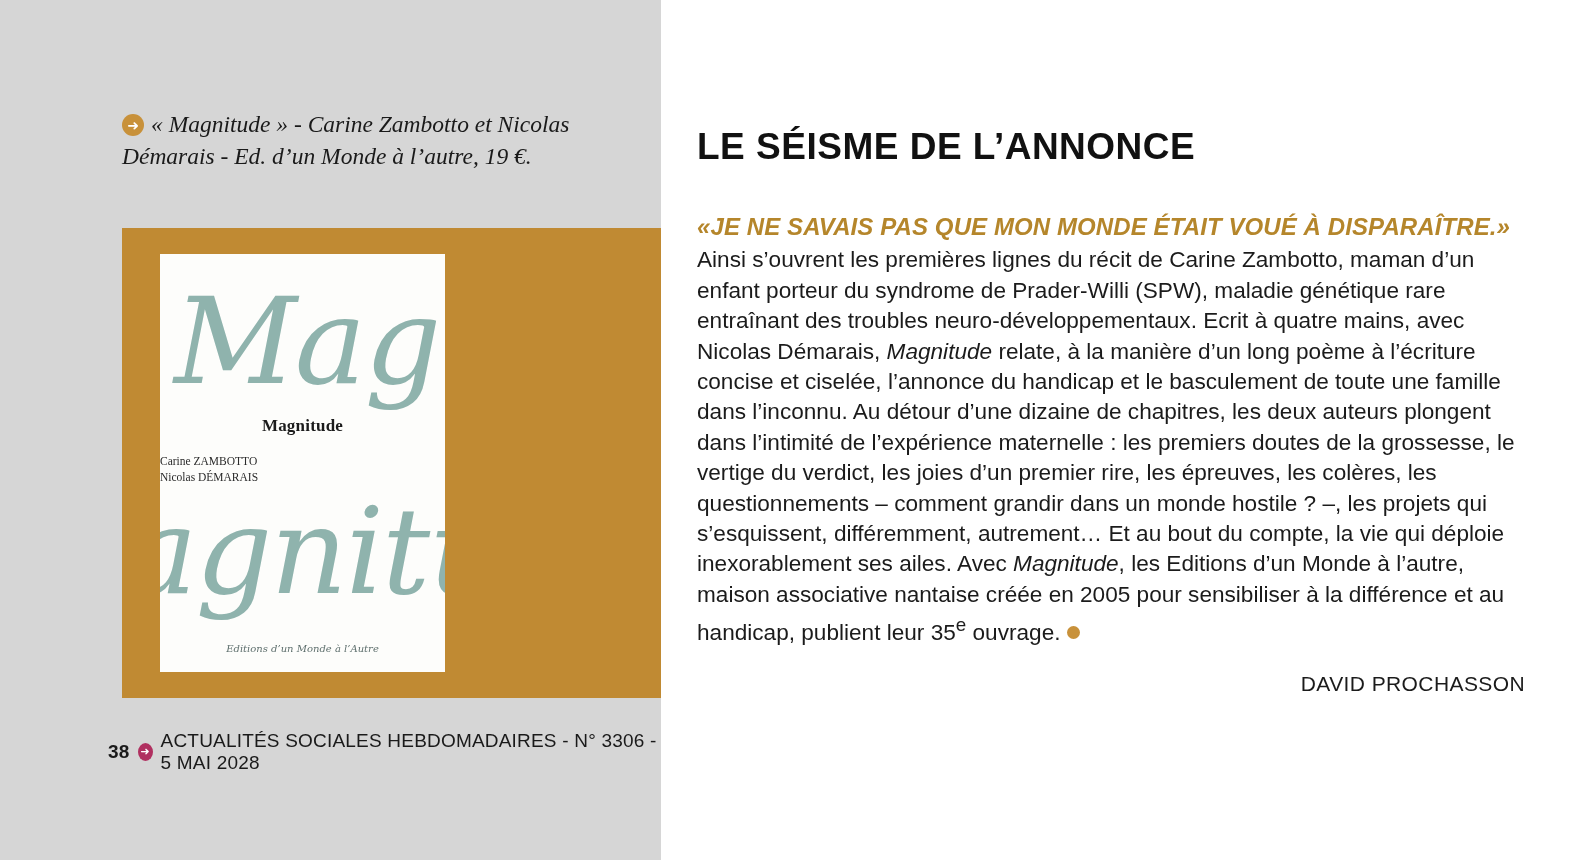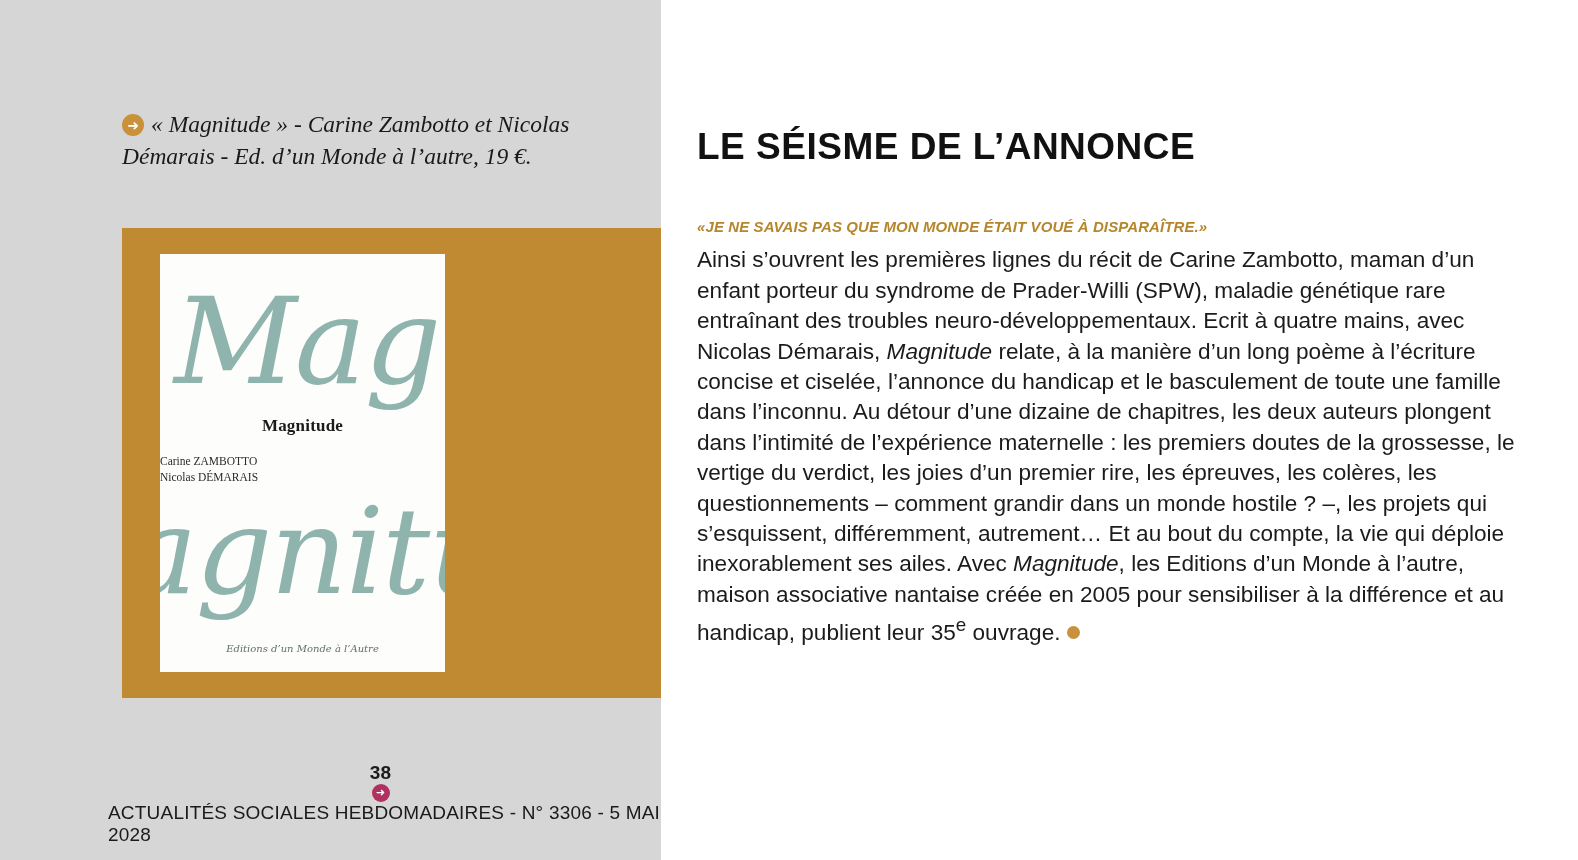--- a/index.html
+++ b/index.html
@@ -121,28 +121,27 @@
     font-family: "DejaVu Serif", serif;
     font-style: italic;
     font-size: 10px;
     color: #5e6f6d;
     margin-top: 41px;
   }
   
   .footer {
     position: absolute;
     left: 108px;
-    top: 762px;
+    top: 730px;
     display: flex;
     align-items: center;
     font-family: "Liberation Sans", sans-serif;
     font-size: 19px;
     letter-spacing: 0.2px;
     color: #1a1a1a;
-    flex-direction: column;
   }
   .footer-page {
     font-weight: bold;
     margin-right: 8px;
   }
   .footer-arrow {
     display: inline-block;
     width: 18px;
     height: 18px;
     border-radius: 50%;
@@ -192,21 +191,21 @@
     font-family: "Liberation Sans", sans-serif;
     font-size: 22.6px;
     line-height: 30.4px;
     color: #1b1b1b;
     text-align: left;
   }
   .lede {
     display: block;
     font-weight: bold;
     font-style: italic;
-    font-size: 15px;
+    font-size: 24px;
     letter-spacing: 0.1px;
     color: #b5862b;
     margin-bottom: 3px;
   }
   .body-block em {
     font-style: italic;
   }
   .endmark {
     display: inline-block;
     width: 13px;
@@ -259,16 +258,17 @@
   </div>
 
   <div class="right-col">
 
     <div class="headline">LE SÉISME DE L’ANNONCE</div>
 
     <div class="body-block">
       <span class="lede">«JE NE SAVAIS PAS QUE MON MONDE ÉTAIT VOUÉ À DISPARAÎTRE.»</span><span>Ainsi s’ouvrent les premières lignes du récit de Carine Zambotto, maman d’un enfant porteur du syndrome de Prader-Willi (SPW), maladie génétique rare entraînant des troubles neuro-développementaux. Ecrit à quatre mains, avec Nicolas Démarais, </span><em>Magnitude</em><span> relate, à la manière d’un long poème à l’écriture concise et ciselée, l’annonce du handicap et le basculement de toute une famille dans l’inconnu. Au détour d’une dizaine de chapitres, les deux auteurs plongent dans l’intimité de l’expérience maternelle : les premiers doutes de la grossesse, le vertige du verdict, les joies d’un premier rire, les épreuves, les colères, les questionnements – comment grandir dans un monde hostile ? –, les projets qui s’esquissent, différemment, autrement… Et au bout du compte, la vie qui déploie inexorablement ses ailes. Avec </span><em>Magnitude</em><span>, les Editions d’un Monde à l’autre, maison associative nantaise créée en 2005 pour sensibiliser à la différence et au handicap, publient leur 35</span><sup>e</sup><span> ouvrage.</span><span class="endmark"></span>
     </div>
 
+    <div class="byline">DAVID PROCHASSON</div>
 
   </div>
 
 </div>
 
 </body></html>

